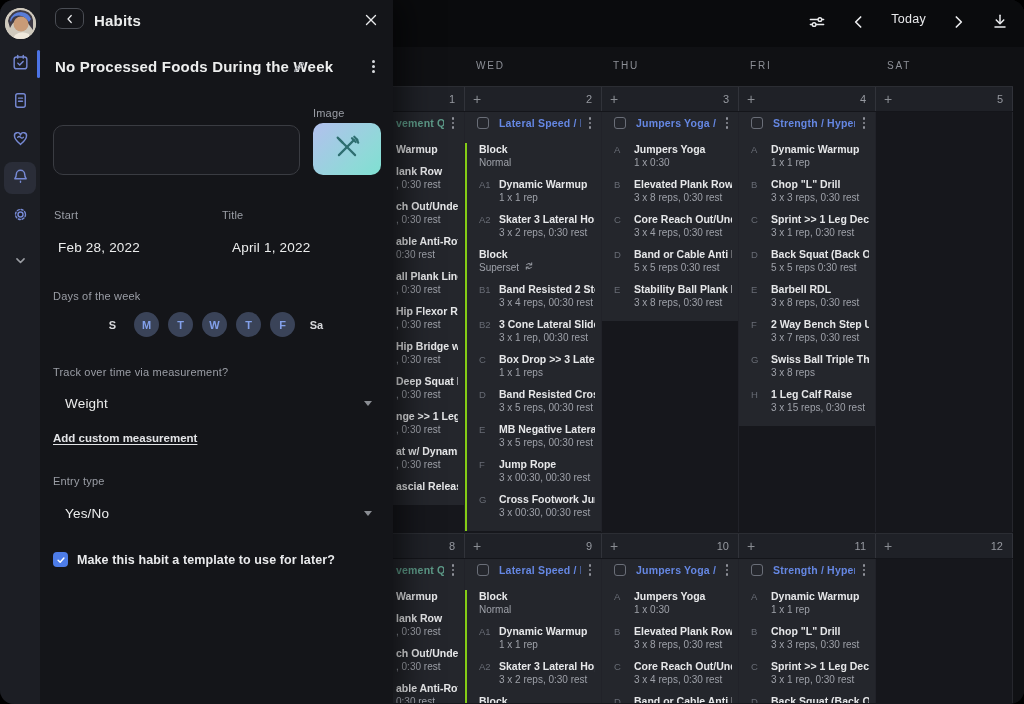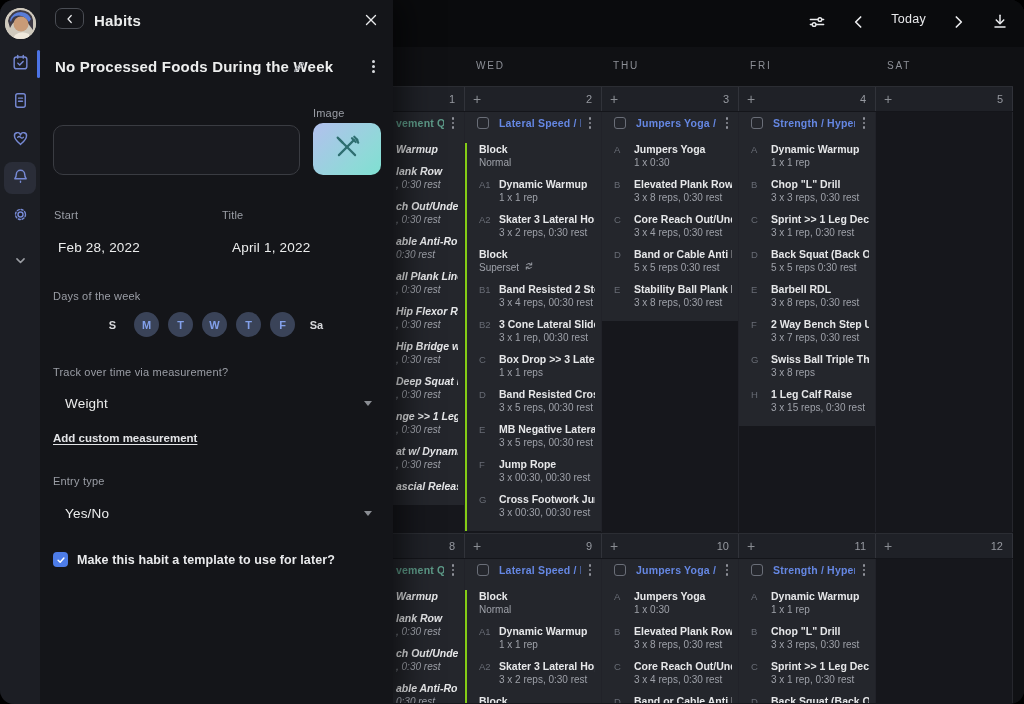--- a/index.html
+++ b/index.html
@@ -48,21 +48,21 @@
   .card.clip .card-body { padding-left:3px; }
   .card.leftbar .card-body-wrap { border-left:2px solid #84cc16; }
   .blockhdr { margin-top:9px; }
   .blockhdr .bt { color:#e8e9eb; font-size:10.5px; font-weight:bold; line-height:13px; }
   .blockhdr .bs { color:#9ea1a9; font-size:10px; line-height:13px; display:flex; align-items:center; gap:5px; }
   .blockhdr svg { width:10px; height:10px; }
   .ex { position:relative; margin-top:9px; }
   .ex .lab { position:absolute; left:0; top:0; width:20px; color:#686c75; font-size:9.5px; line-height:13px; }
   .ex .nm { margin-left:20px; color:#e6e7e9; font-size:10.5px; font-weight:bold; line-height:13px; white-space:nowrap; overflow:hidden; }
   .ex .dt { margin-left:20px; color:#9ea1a9; font-size:10px; line-height:13px; white-space:nowrap; overflow:hidden; }
-  .card.clip .ex .nm, .card.clip .ex .dt { margin-left:0;font-style:italic; }
+  .card.clip .ex .nm, .card.clip .ex .dt { margin-left:0; }
 
   
   .panel { position:absolute; left:40px; top:0; width:353px; height:704px; background:#141519; z-index:30; box-shadow:10px 0 30px rgba(0,0,0,.55); }
   .p-abs { position:absolute; }
   .backbtn { left:15px; top:8px; width:29px; height:21px; border:1.3px solid #4a4d54; border-radius:7px; display:flex; align-items:center; justify-content:center; }
   .backbtn svg { width:12px; height:12px; }
   .p-title { left:54px; top:12px; color:#eceded; font-size:15px; font-weight:bold; letter-spacing:.2px; }
   .closex { left:322px; top:11px; width:18px; height:18px; }
   .habit-name { left:15px; top:58px; color:#eceded; font-size:15px; font-weight:bold; letter-spacing:.2px; }
   .pencil { left:252px; top:59px; width:15px; height:15px; }

